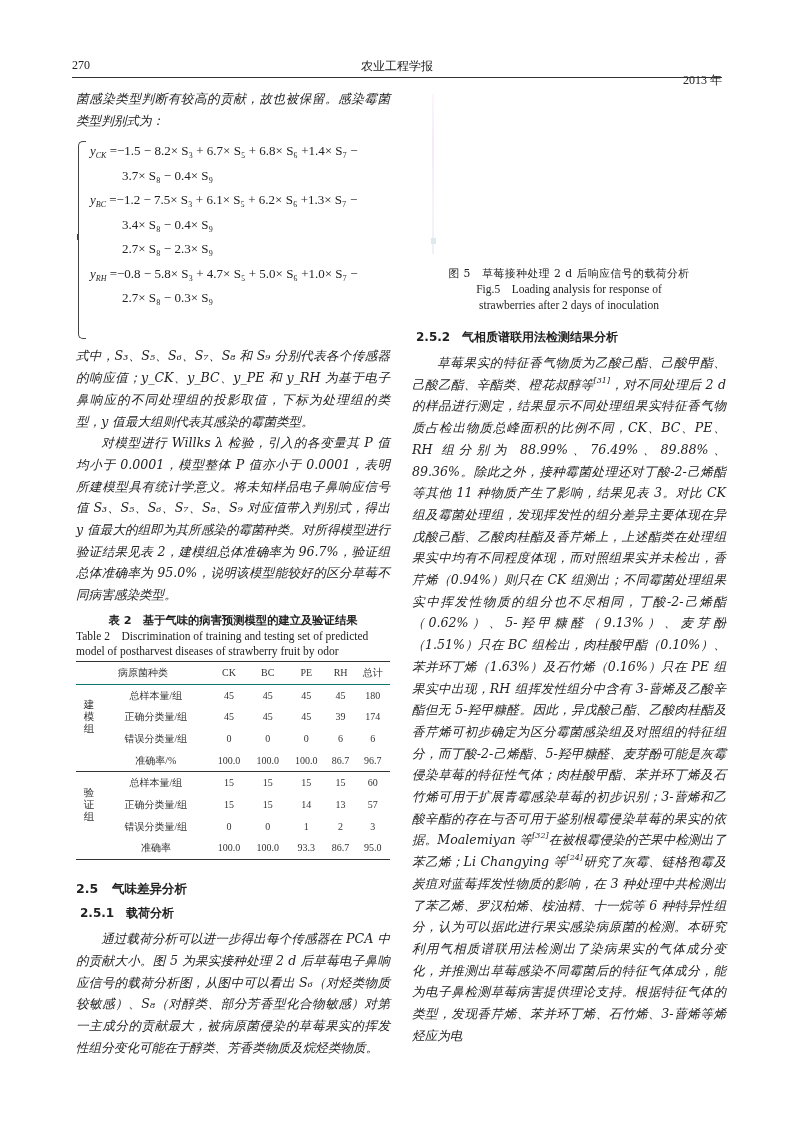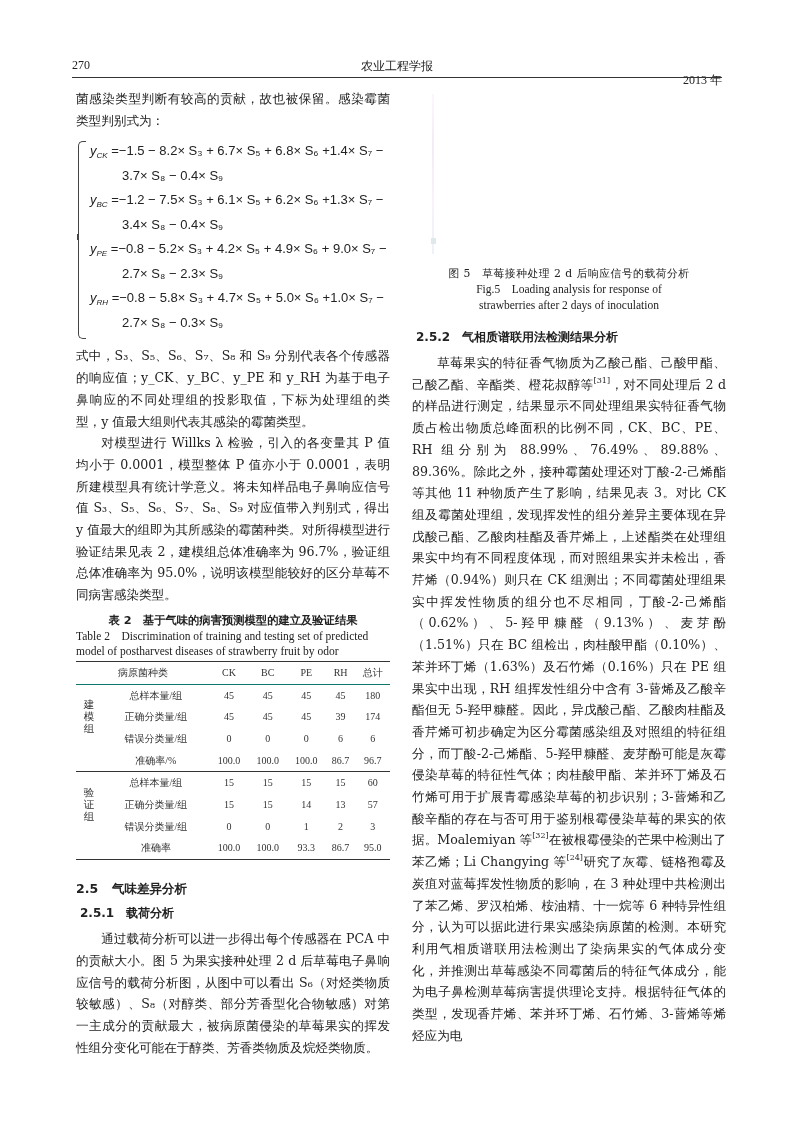--- a/index.html
+++ b/index.html
@@ -8,29 +8,29 @@
   .header { position: absolute; left: 72px; top: 58px; width: 650px; height: 20px;
             font-size: 12px; font-family: "Liberation Serif", "DejaVu Serif", serif; }
   .header .pg { position: absolute; left: 0; top: 0; }
   .header .jn { position: absolute; left: 0; right: 0; text-align: center; top: 0; }
   .header .yr { position: absolute; right: 0; top: 14px; }
   .header-rule { position: absolute; left: 72px; top: 77px; width: 650px; height: 0; border-top: 1.3px solid #333; }
 
   .col { position: absolute; font-size: 12.6px; line-height: 21.7px; }
   .col.left { left: 76px; top: 88px; width: 314px; }
   .col.right { left: 412px; top: 88px; width: 314px; }
-  p { margin: 0; text-align: justify; }
+  p { margin: 0; text-align: justify; font-style: italic; }
   .indent { text-indent: 2em; }
   sup { font-size: 8px; vertical-align: 6px; line-height: 0; }
   sub { font-size: 8px; vertical-align: -3px; line-height: 0; }
   .it { font-style: italic; }
 
   
   .eqsys { position: relative; margin-top: 8px; padding-left: 14px; height: 200px;
-           font-family: Liberation Sans, sans-serif; font-size: 13px; }
+           font-family: Liberation Serif, serif; font-size: 13px; }
   .brace { position: absolute; left: 2px; top: 2px; width: 7px; height: 196px;
            border-left: 1px solid #444; border-top: 1px solid #444; border-bottom: 1px solid #444;
            border-radius: 5px 0 0 5px; }
   .brace-tip { position: absolute; left: -3px; top: 95px; width: 4px; height: 6px; border-right: 1px solid #444; }
   .eq-line { height: 24.5px; line-height: 24.5px; white-space: nowrap; }
   .eq-line.cont { padding-left: 32px; }
 
   .tbl-cap-cn { text-align: center; font-family: "DejaVu Sans", "Liberation Sans", sans-serif;
                 font-size: 11.3px; font-weight: bold; margin-top: 7px; line-height: 16px; }
   .tbl-cap-en { text-align: left; font-family: "Liberation Serif", serif; font-size: 11.5px; line-height: 15px; }
@@ -73,21 +73,20 @@
   <div class="eqsys">
     <div class="brace"></div>
     <div class="brace-tip"></div>
 
     <div class="eq-line"><span class="it">y</span><sub class="it">CK</sub><span> =−1.5 − 8.2× S₃ + 6.7× S₅ + 6.8× S₆ +1.4× S₇ −</span></div>
     <div class="eq-line cont">3.7× S₈ − 0.4× S₉</div>
 
     <div class="eq-line"><span class="it">y</span><sub class="it">BC</sub><span> =−1.2 − 7.5× S₃ + 6.1× S₅ + 6.2× S₆ +1.3× S₇ −</span></div>
     <div class="eq-line cont">3.4× S₈ − 0.4× S₉</div>
 
-    <div class="eq-line"><span class="it">y</span><sub class="it">PE</sub><span> =−0.8 − 5.2× S₃ + 4.2× S₅ + 4.9× S₆ + 9.0× S₇ −</span></div>
     <div class="eq-line cont">2.7× S₈ − 2.3× S₉</div>
 
     <div class="eq-line"><span class="it">y</span><sub class="it">RH</sub><span> =−0.8 − 5.8× S₃ + 4.7× S₅ + 5.0× S₆ +1.0× S₇ −</span></div>
     <div class="eq-line cont">2.7× S₈ − 0.3× S₉</div>
   </div>
 
   <p style="margin-top:6px">式中，S₃、S₅、S₆、S₇、S₈ 和 S₉ 分别代表各个传感器的响应值；y_CK、y_BC、y_PE 和 y_RH 为基于电子鼻响应的不同处理组的投影取值，下标为处理组的类型，y 值最大组则代表其感染的霉菌类型。</p>
   <p class="indent">对模型进行 Willks λ 检验，引入的各变量其 P 值均小于 0.0001，模型整体 P 值亦小于 0.0001，表明所建模型具有统计学意义。将未知样品电子鼻响应信号值 S₃、S₅、S₆、S₇、S₈、S₉ 对应值带入判别式，得出 y 值最大的组即为其所感染的霉菌种类。对所得模型进行验证结果见表 2，建模组总体准确率为 96.7%，验证组总体准确率为 95.0%，说明该模型能较好的区分草莓不同病害感染类型。</p>
 
   <div class="tbl-cap-cn">表 2　基于气味的病害预测模型的建立及验证结果</div>

